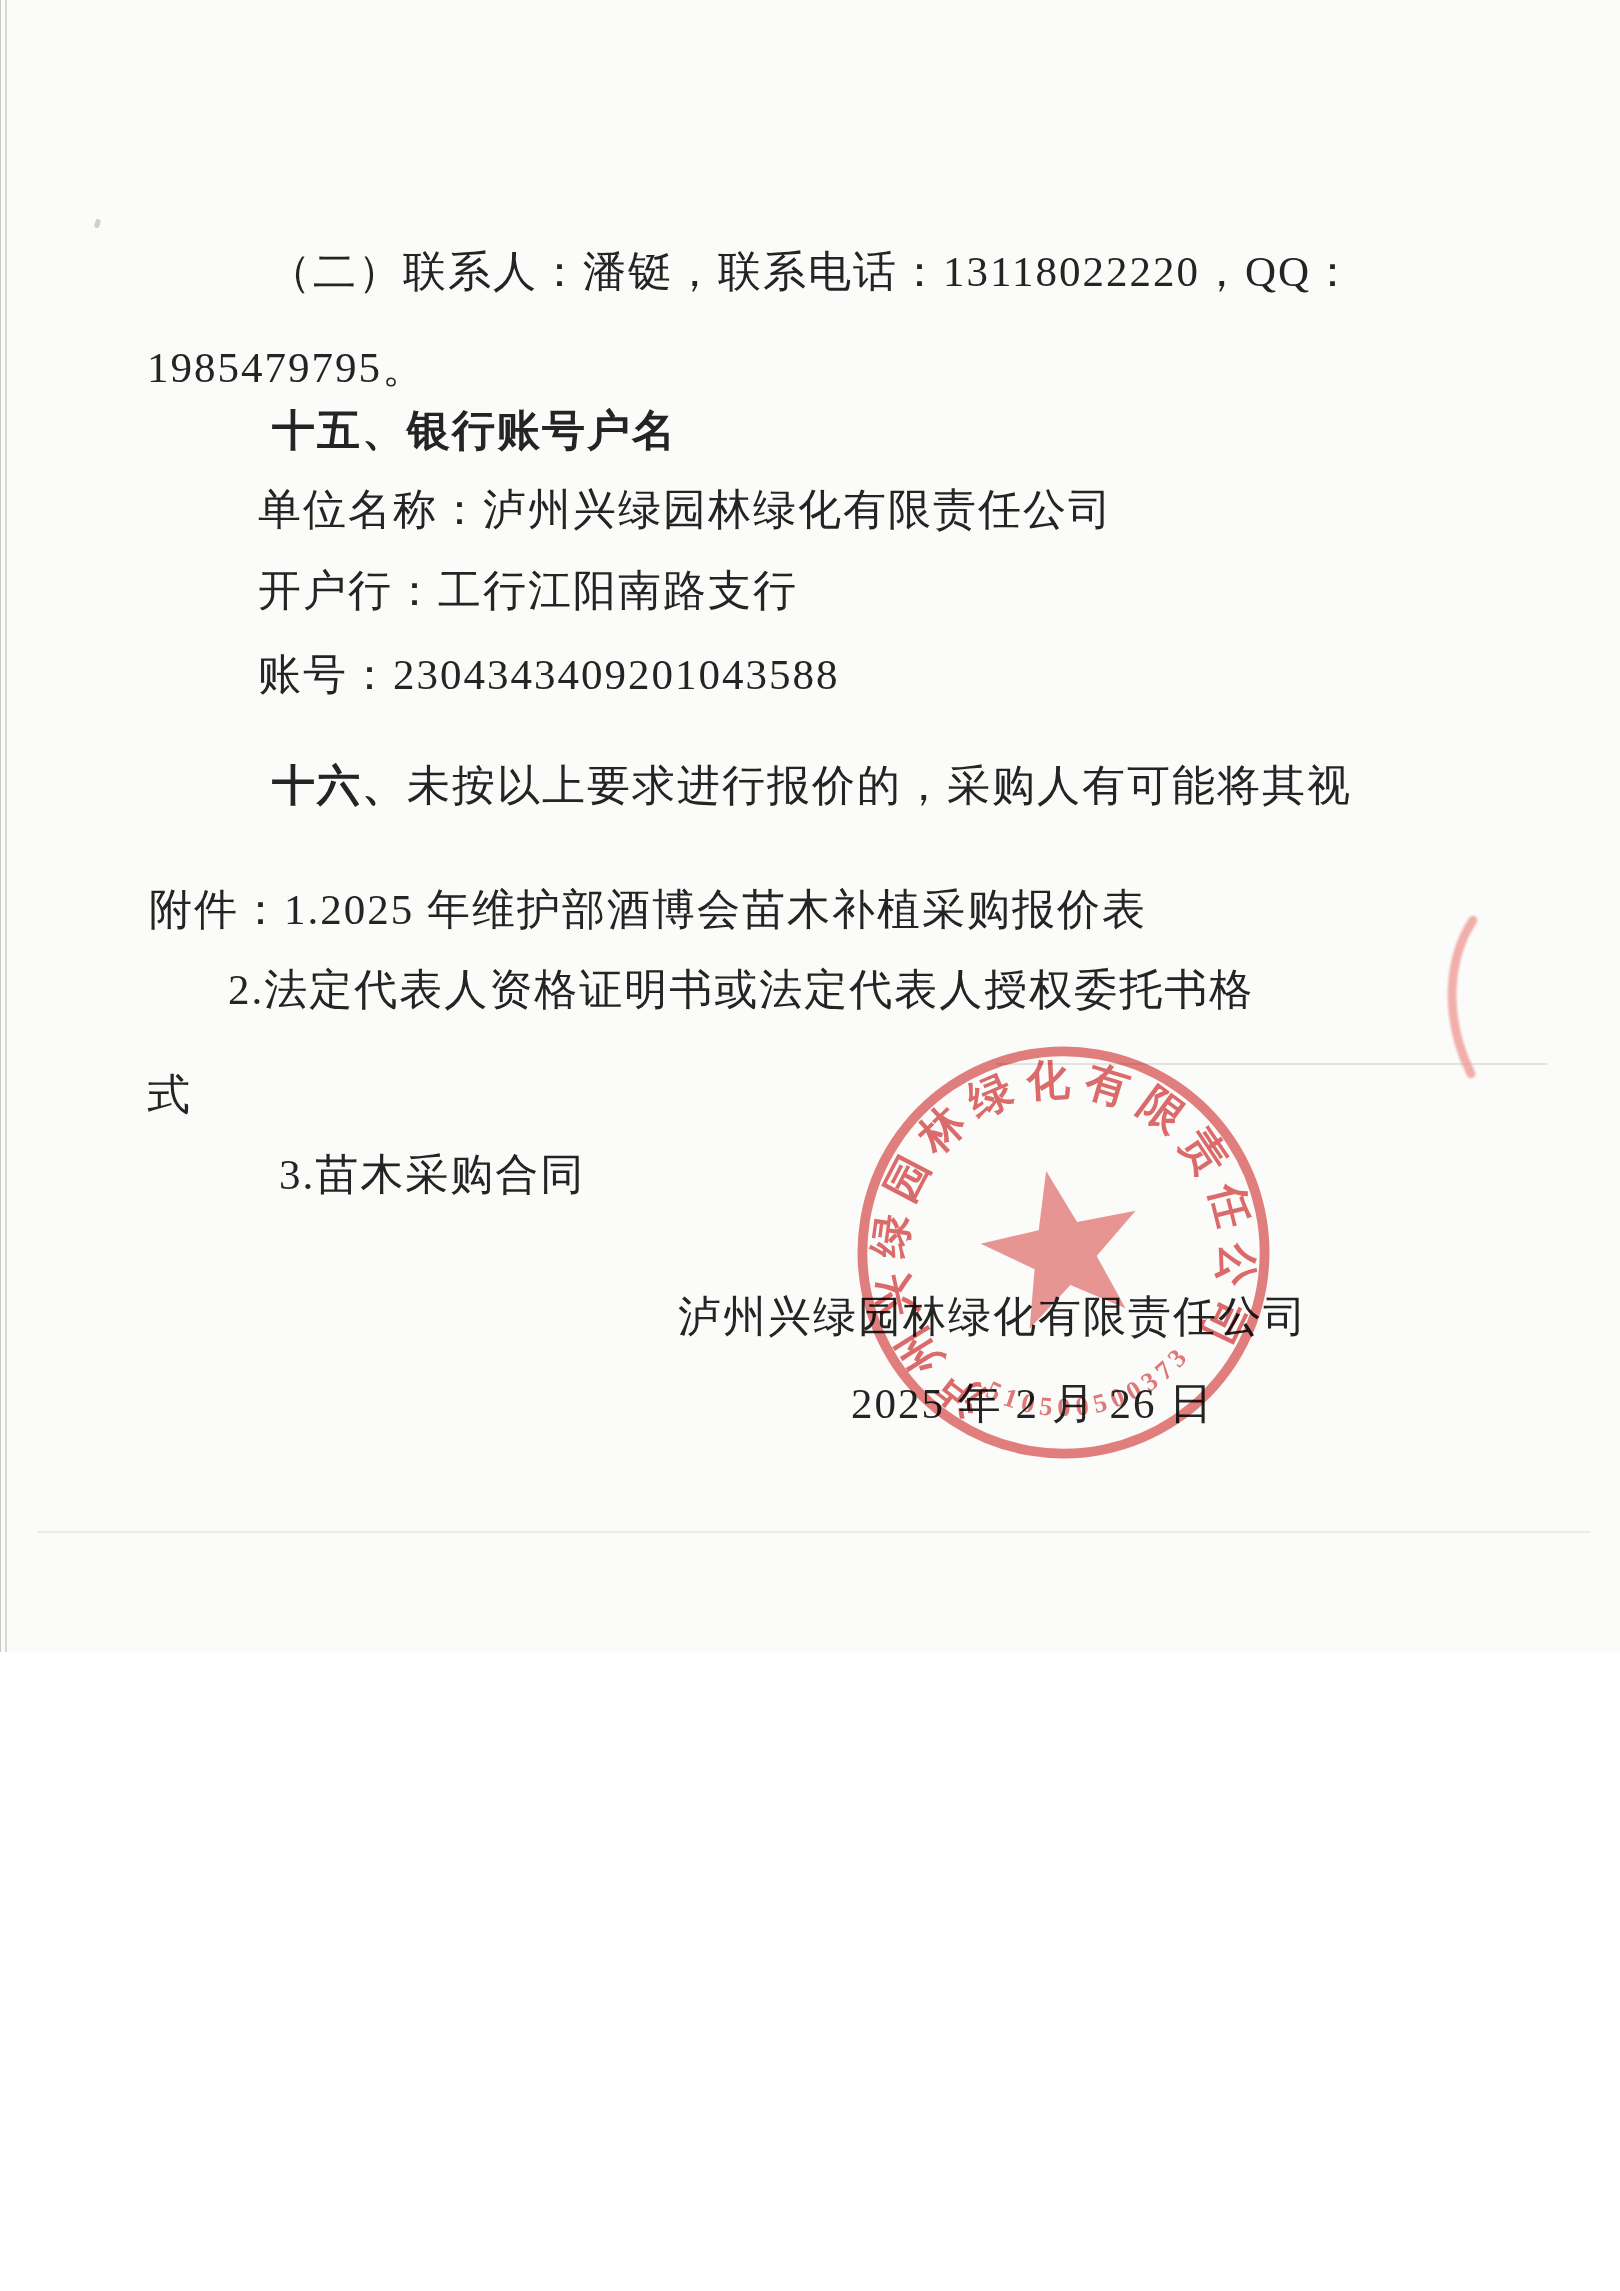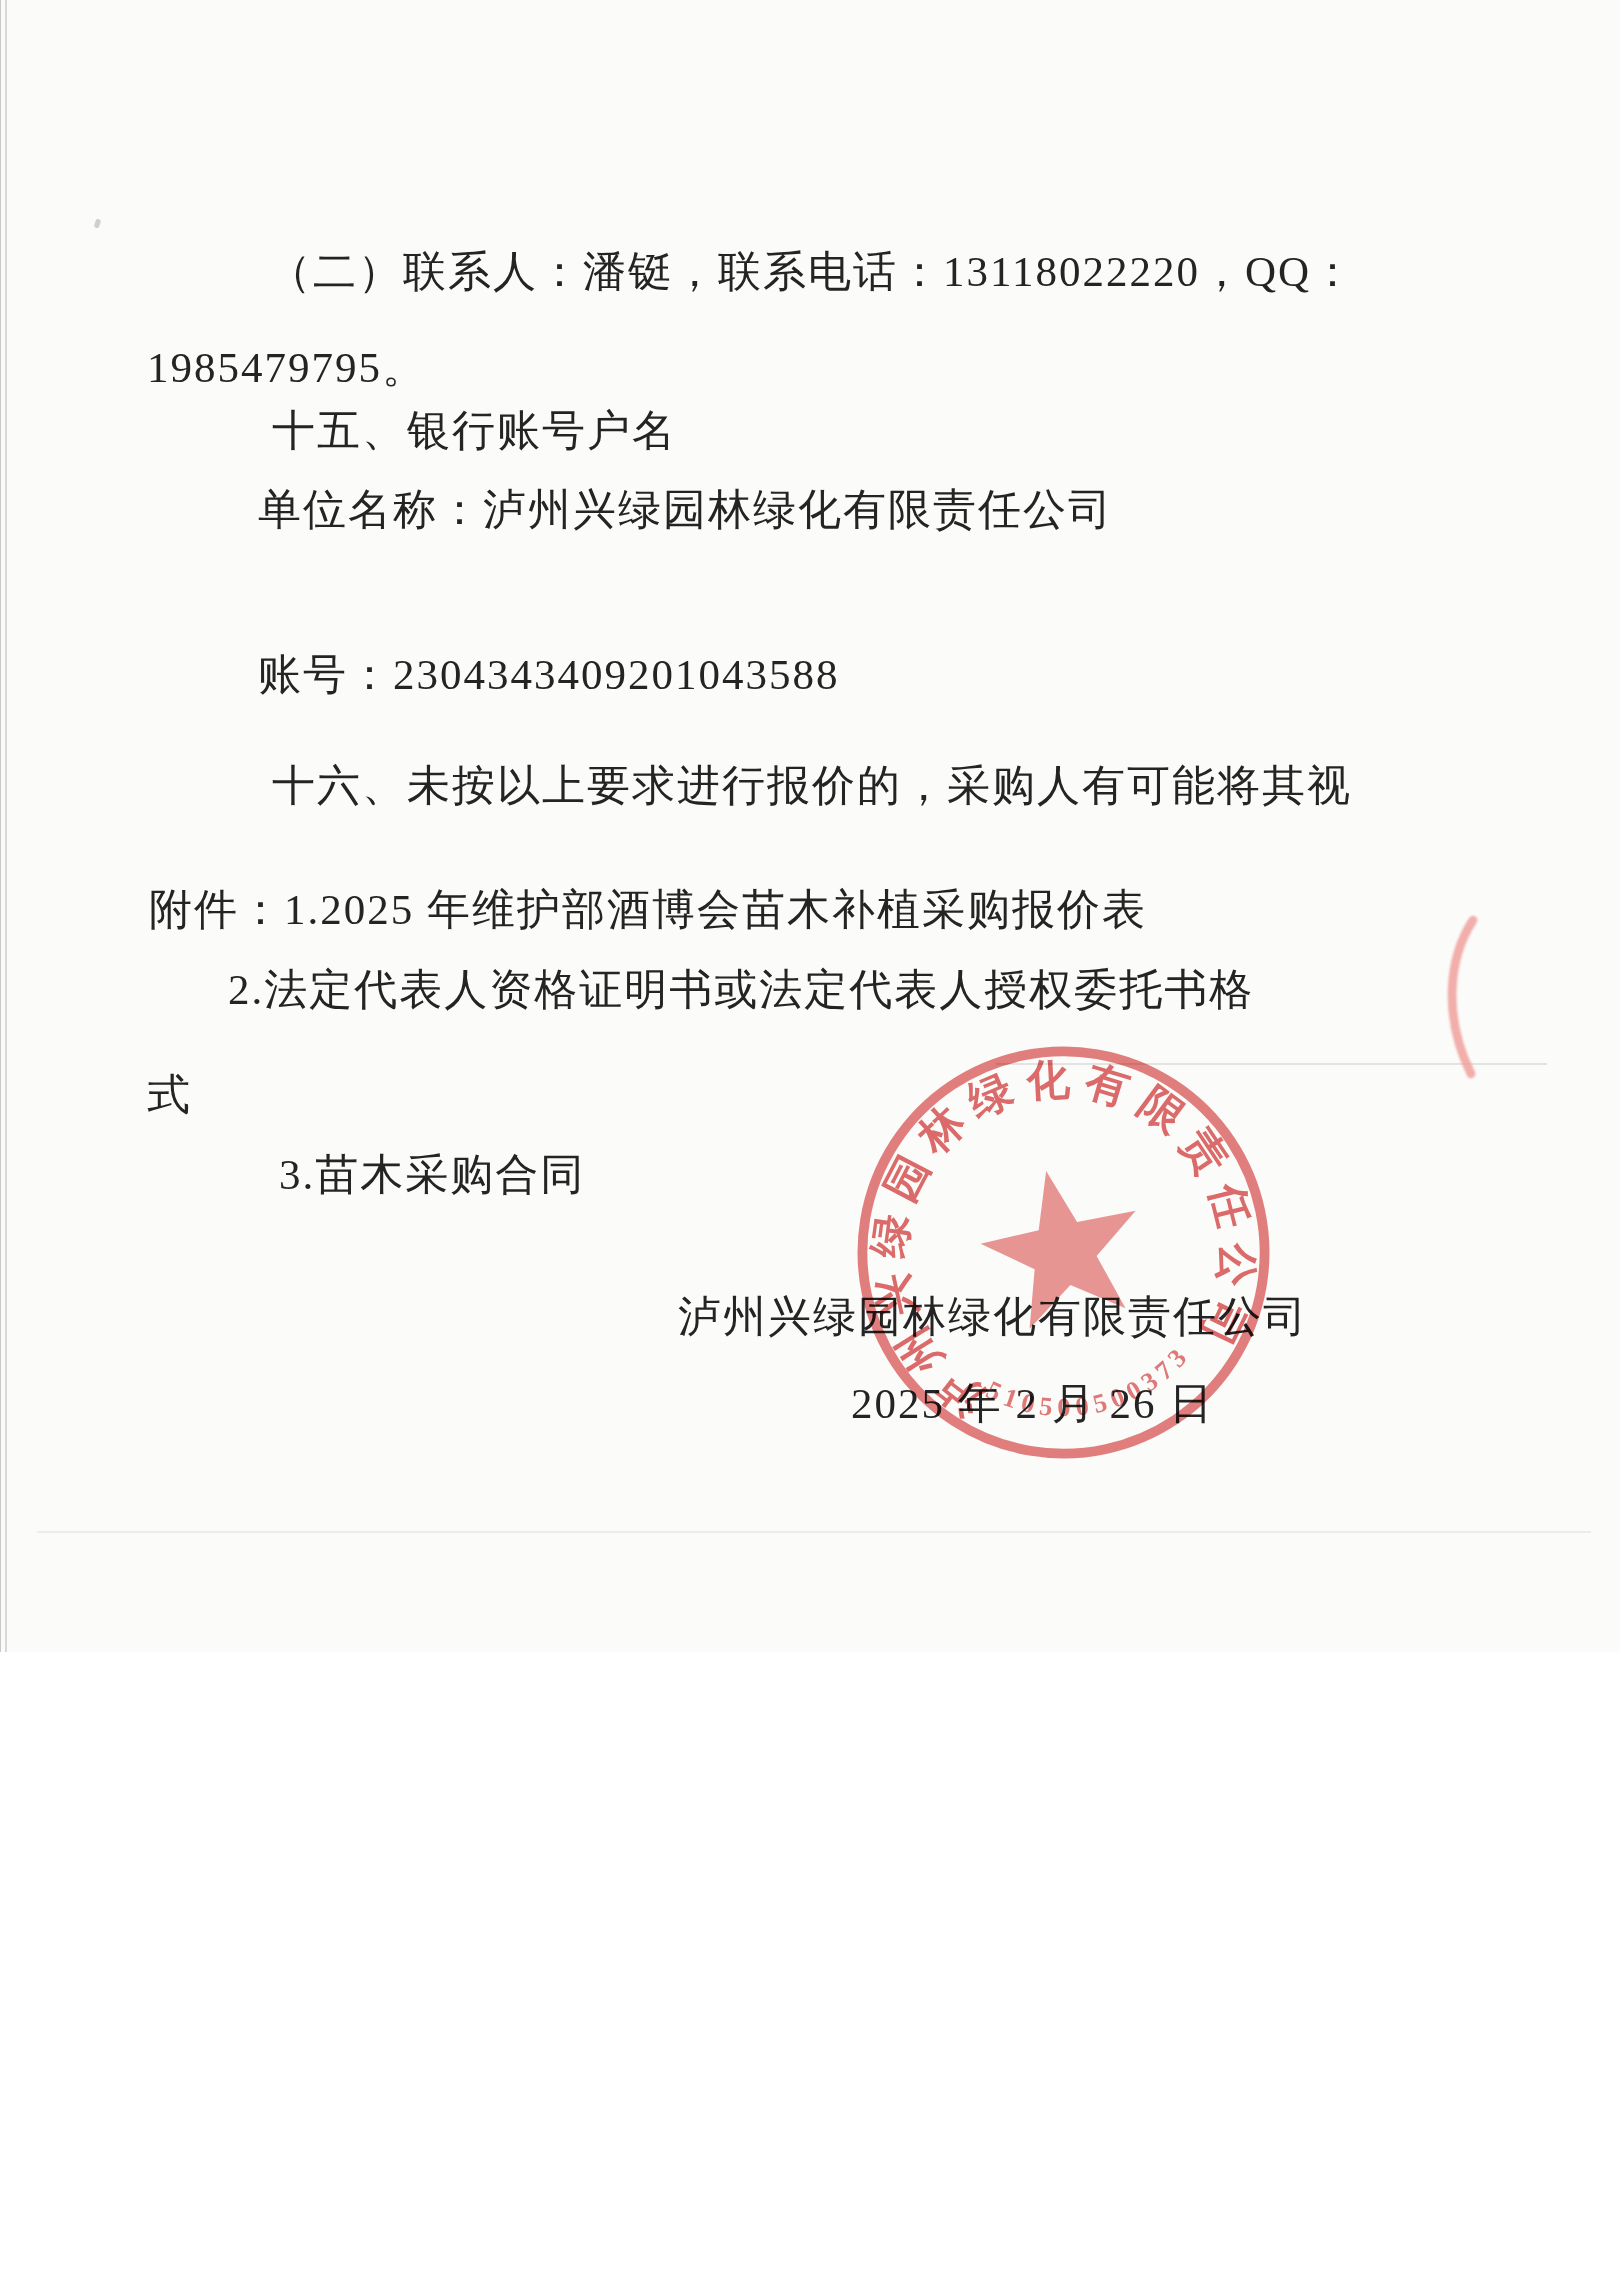--- a/index.html
+++ b/index.html
@@ -7,21 +7,21 @@
   .page{
     position:relative;width:1620px;height:1652px;overflow:hidden;
     background:#fbfbf9;
     font-family:"Liberation Serif","DejaVu Serif",serif;
     color:#1f1f1f;
   }
   .text-line{
     position:absolute;font-size:43px;line-height:1.18;
     letter-spacing:2px;white-space:nowrap;color:#242424;
   }
-  .bold{font-weight:normal;}
+  .bold{font-weight:bold;}
   .page-number{
     position:absolute;left:495px;top:1917px;font-size:28px;color:#333;
     letter-spacing:0;
   }
   .faint-line{position:absolute;height:2px;background:#e7e7e4;}
   .faint-line.a{left:996px;top:1063px;width:551px;background:#e3e3e0;}
   .faint-line.b{left:37px;top:1531px;width:1554px;background:#ecece9;}
   .edge-artifact{position:absolute;left:4.9px;top:0;width:2px;height:2292px;background:#d9d9d6;}
   .edge-artifact2{position:absolute;left:0;top:0;width:1px;height:2292px;background:#c9c9c6;}
   .speck{position:absolute;left:95px;top:219px;width:4.9px;height:8.8px;background:#9a9a98;opacity:.45;transform:rotate(18deg);border-radius:2px;}
@@ -53,20 +53,23 @@
     <span>（二）联系人：潘铤，联系电话：13118022220，QQ：</span>
   </div>
   <div class="text-line" style="left:147px;top:343px">
     <span>1985479795。</span>
   </div>
   <div class="text-line bold" style="left:272px;top:406px">
     <span>十五、银行账号户名</span>
   </div>
   <div class="text-line" style="left:258px;top:485px">
     <span>单位名称：泸州兴绿园林绿化有限责任公司</span>
+  </div>
+  <div class="text-line" style="left:258px;top:566px">
+    <span>开户行：工行江阳南路支行</span>
   </div>
   <div class="text-line" style="left:258px;top:650px">
     <span>账号：2304343409201043588</span>
   </div>
   <div class="text-line" style="left:272px;top:761px">
     <span class="bold">十六、</span><span>未按以上要求进行报价的，采购人有可能将其视</span>
   </div>
   <div class="text-line" style="left:149px;top:885px">
     <span>附件：1.2025 年维护部酒博会苗木补植采购报价表</span>
   </div>

